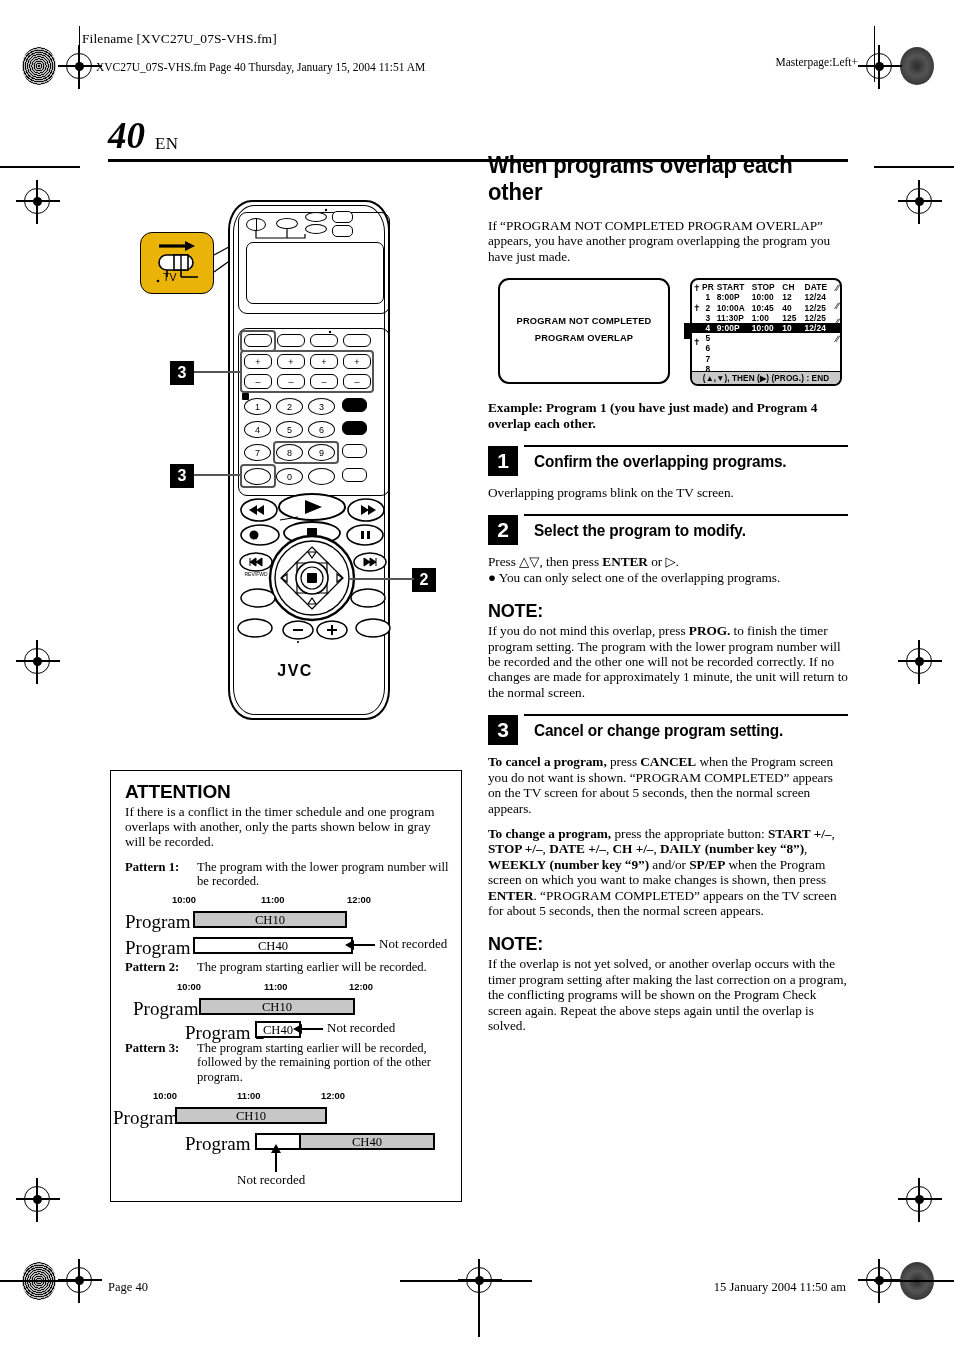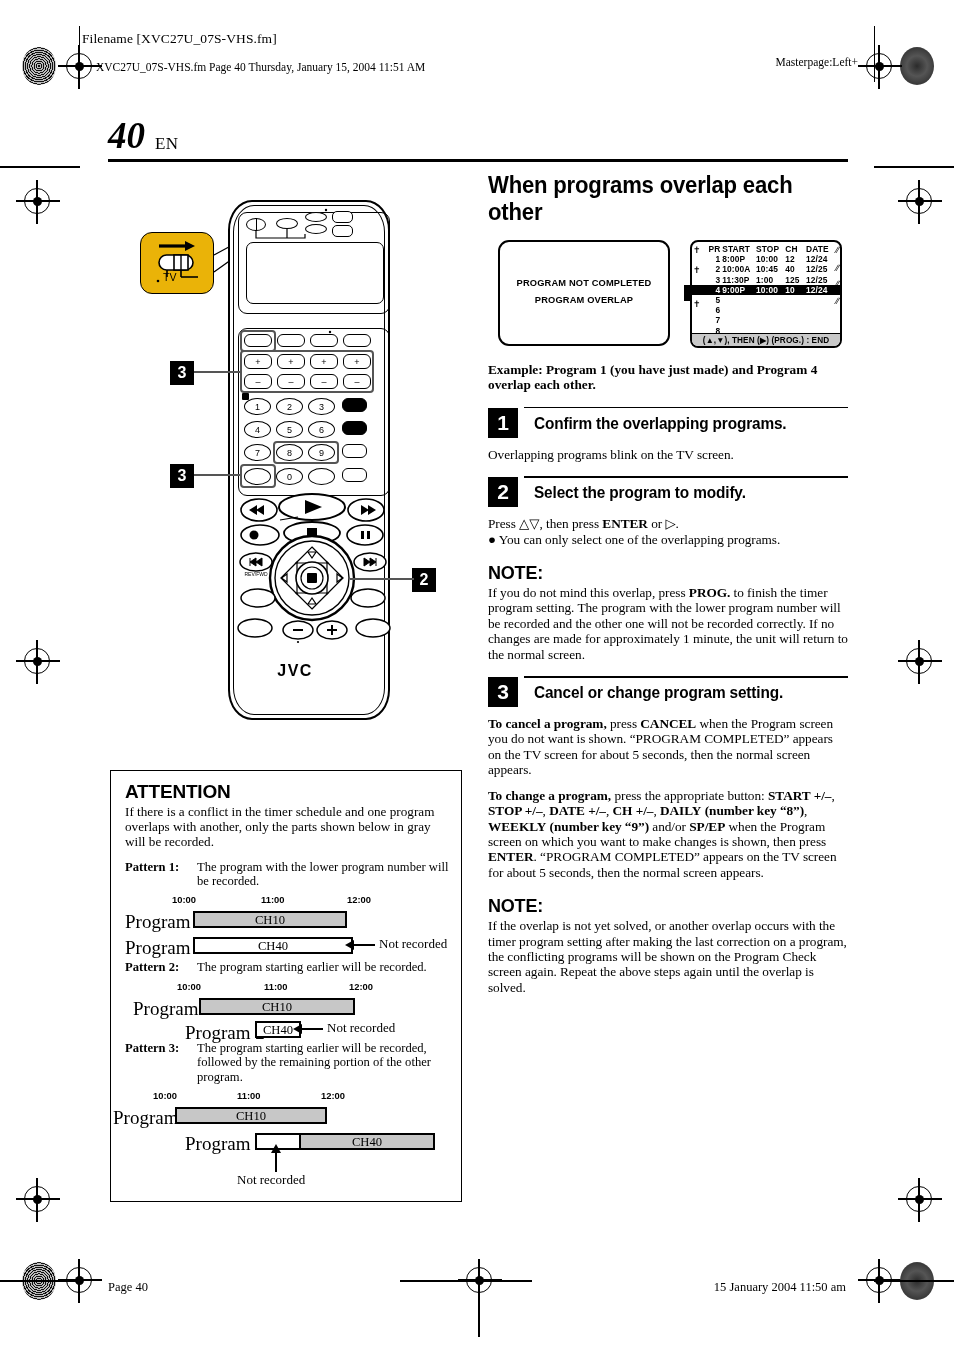--- a/index.html
+++ b/index.html
@@ -117,21 +117,21 @@
     white-space: nowrap;
   }
   .head-rule {
     position: absolute;
     left: 108px; top: 159px;
     width: 740px; height: 3px;
     background: #000;
   }
 
   
-  .rcol { position: absolute; left: 488px; top: 172px; width: 360px; }
+  .rcol { position: absolute; left: 488px; top: 152px; width: 360px; }
 
   h1.section-title {
     margin: 0 0 12px 0;
     font-family: "Liberation Sans", sans-serif;
     font-weight: bold;
     font-size: 23.5px;
     letter-spacing: -0.2px;
     transform: scaleX(.94);
     transform-origin: left center;
   }
@@ -210,21 +210,21 @@
     letter-spacing: .1px;
     margin-top: 2px;
   }
   table.prog-table th, table.prog-table td {
     padding: 0 1px;
     height: 10.2px;
     line-height: 10.2px;
     text-align: left;
     white-space: nowrap;
   }
-  table.prog-table th.c-pr, table.prog-table td.c-pr { text-align: right; padding-left: 15px; width: 15px;}
+  table.prog-table th.c-pr, table.prog-table td.c-pr { text-align: center; padding-left: 9px; width: 15px;}
   table.prog-table th.c-start, table.prog-table td.c-start { width: 36px; }
   table.prog-table th.c-stop,  table.prog-table td.c-stop  { width: 32px; }
   table.prog-table th.c-ch,    table.prog-table td.c-ch    { width: 24px; }
   table.prog-table th.c-date,  table.prog-table td.c-date  { width: 32px; padding-right: 7px;}
   table.prog-table tr.hl td { background: #000; color: #fff; }
   .prog-foot {
     position: absolute;
     left: 0; bottom: 0;
     width: 100%;
     background: #c9c9c9;
@@ -782,20 +782,21 @@
   <div class="lead" style="left:64px; top:294px; width:48px;"></div>
 
   <div class="callout-num" style="left:282px; top:388px;">2</div>
   <div class="lead" style="left:220px; top:398px; width:64px;"></div>
 </div>
 
 <div class="rcol">
 
   <h1 class="section-title">When programs overlap each other</h1>
 
+  <p class="body">If “PROGRAM NOT COMPLETED PROGRAM OVERLAP” appears, you have another program overlapping the program you have just made.</p>
 
   <div class="tv-row">
 
     <div class="tv-screen">
       <div class="tv-msg l1">PROGRAM NOT COMPLETED</div>
       <div class="tv-msg l2">PROGRAM OVERLAP</div>
     </div>
 
     <div class="arrow-big">
       <span class="shaft"></span>

